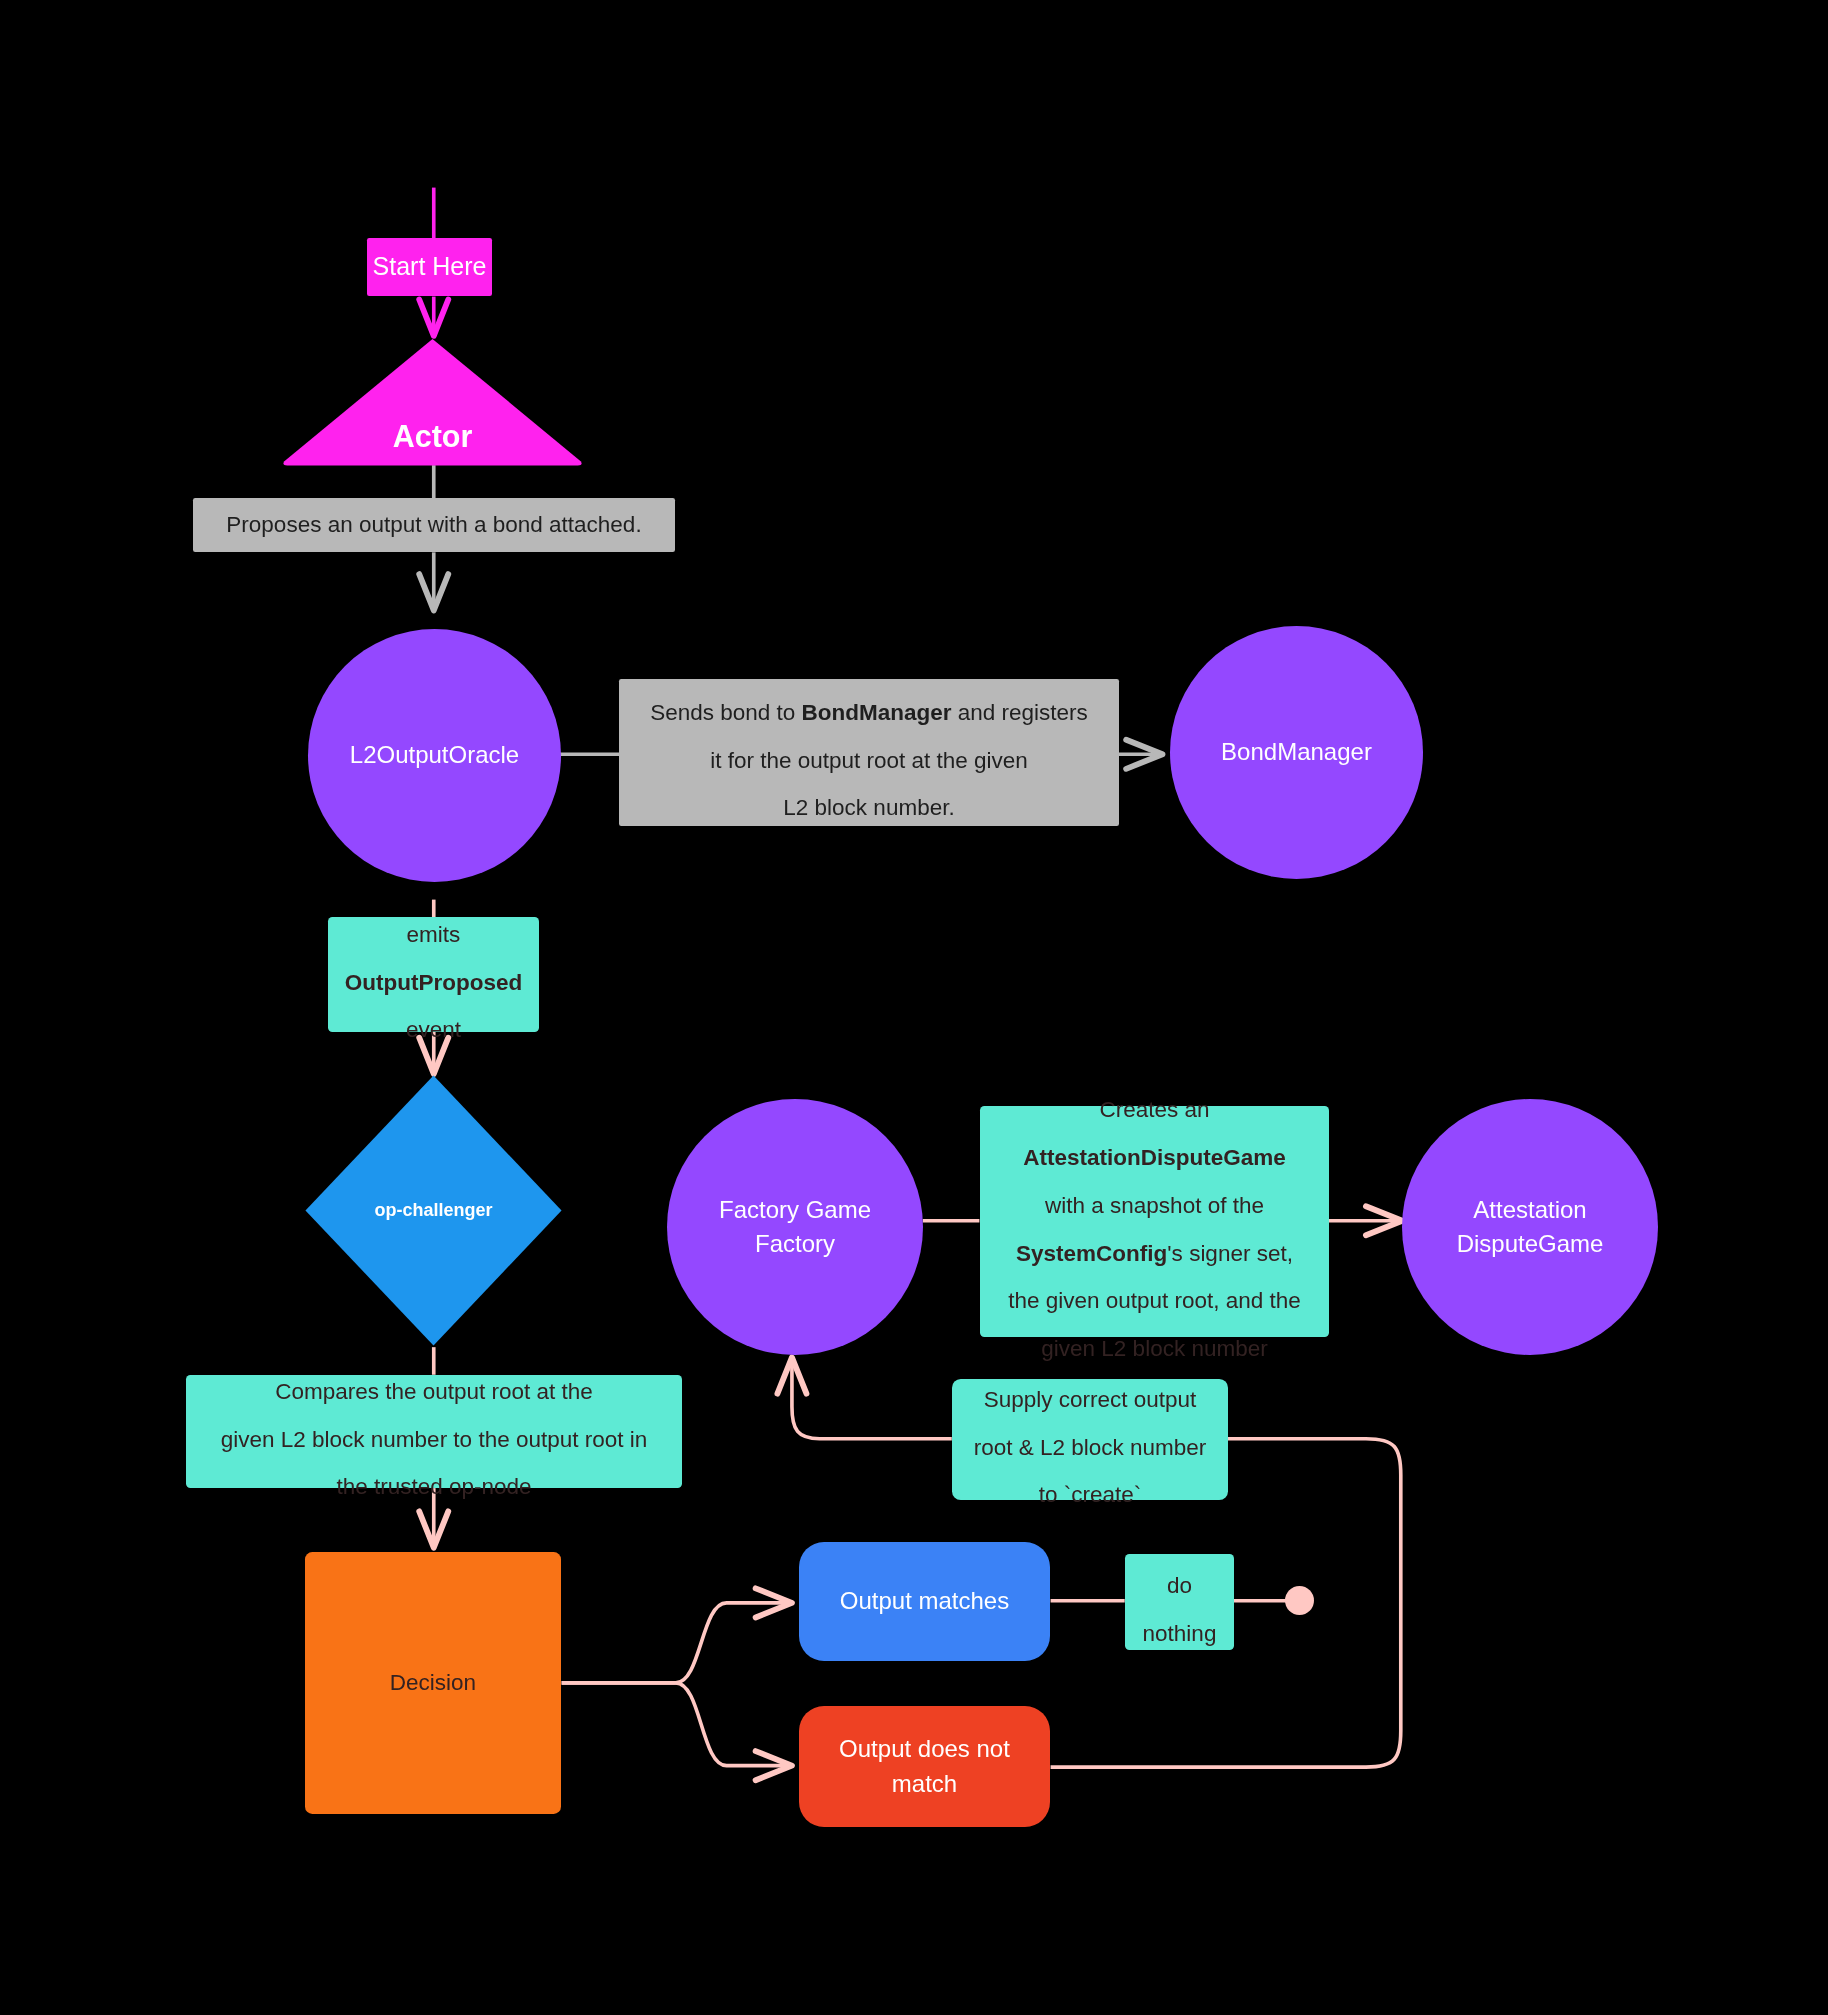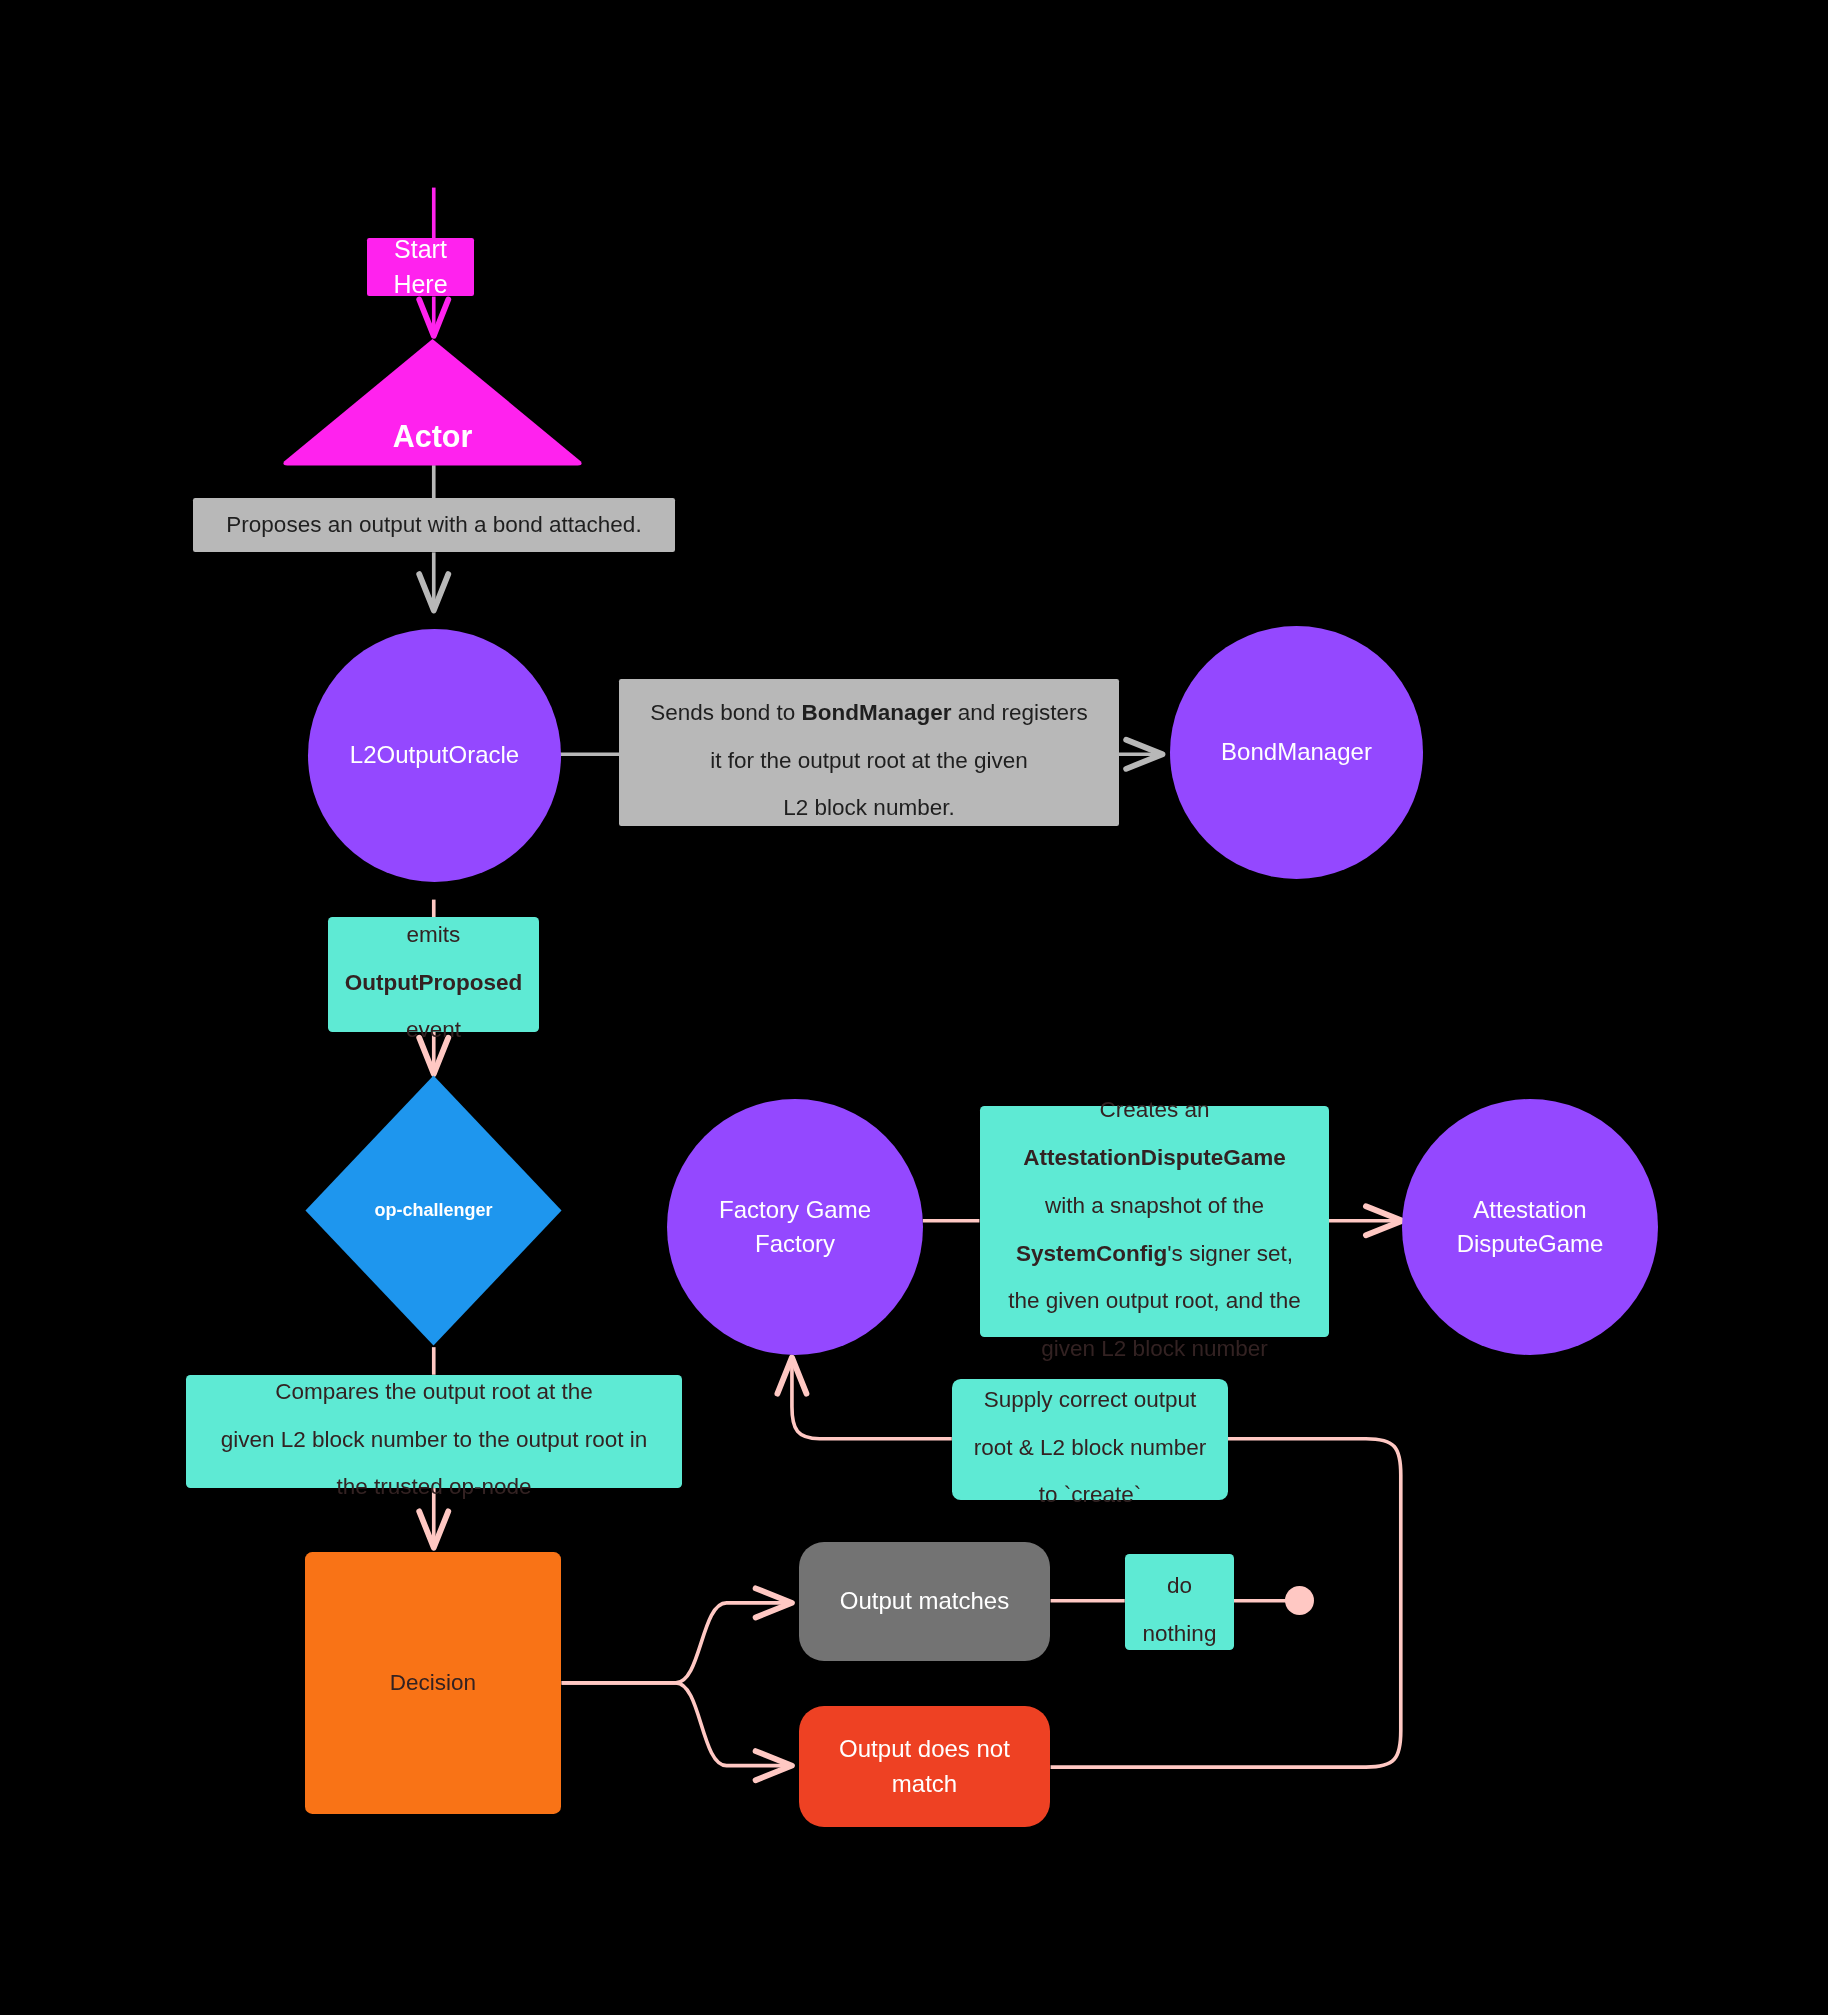--- a/index.html
+++ b/index.html
@@ -118,21 +118,21 @@
   }
 
   
   .stadium {
     color: #ffffff;
     font-size: 24px;
     border-radius: 25px;
     flex-direction: column;
     padding: 7.3px 11.6px;
   }
-  .stadium.ok { background: #737373; text-align: right; }
+  .stadium.ok { background: #3b82f6; text-align: right; }
   .stadium.bad { background: #EE4123; }
 
   .line1 { display: block; margin-top: 16px; }
   .bold { font-weight: bold; }
 </style>
 </head>
 <body>
 
 <div id="root">
 
@@ -181,21 +181,21 @@
              L1928,2030 C1928,1992 1920,1980 1880,1980 L1690,1980" stroke="#FFC8C3" stroke-width="5" fill="none"></path>
 
     <path d="M1310,1980 L1128,1980 C1098,1980 1090,1968 1090,1936
              L1090,1868" stroke="#FFC8C3" stroke-width="5" fill="none" marker-end="url(#arrow-pink)"></path>
 
     <path d="M1270,1680 L1348,1680" stroke="#FFC8C3" stroke-width="5" fill="none"></path>
 
     <path d="M1828,1680 L1930,1680" stroke="#FFC8C3" stroke-width="5" fill="none" marker-end="url(#arrow-pink)"></path>
   </svg>
 
-  <div class="node start-node" style="left:367px; top:238px; width:107px; height:58px;">
+  <div class="node start-node" style="left:367px; top:238px; width:125px; height:58px;">
     <span>Start Here</span>
   </div>
 
   <div class="node actor-node" style="left:280px; top:336px; width:305px; height:131px;">
     <svg class="actor-tri" viewBox="0 0 420 180" preserveAspectRatio="none">
       <path d="M210,4 L414,172 Q418,178 410,178 L10,178 Q2,178 6,172 Z" fill="#FF22EE"></path>
     </svg>
     <span class="actor-label">Actor</span>
   </div>
 

